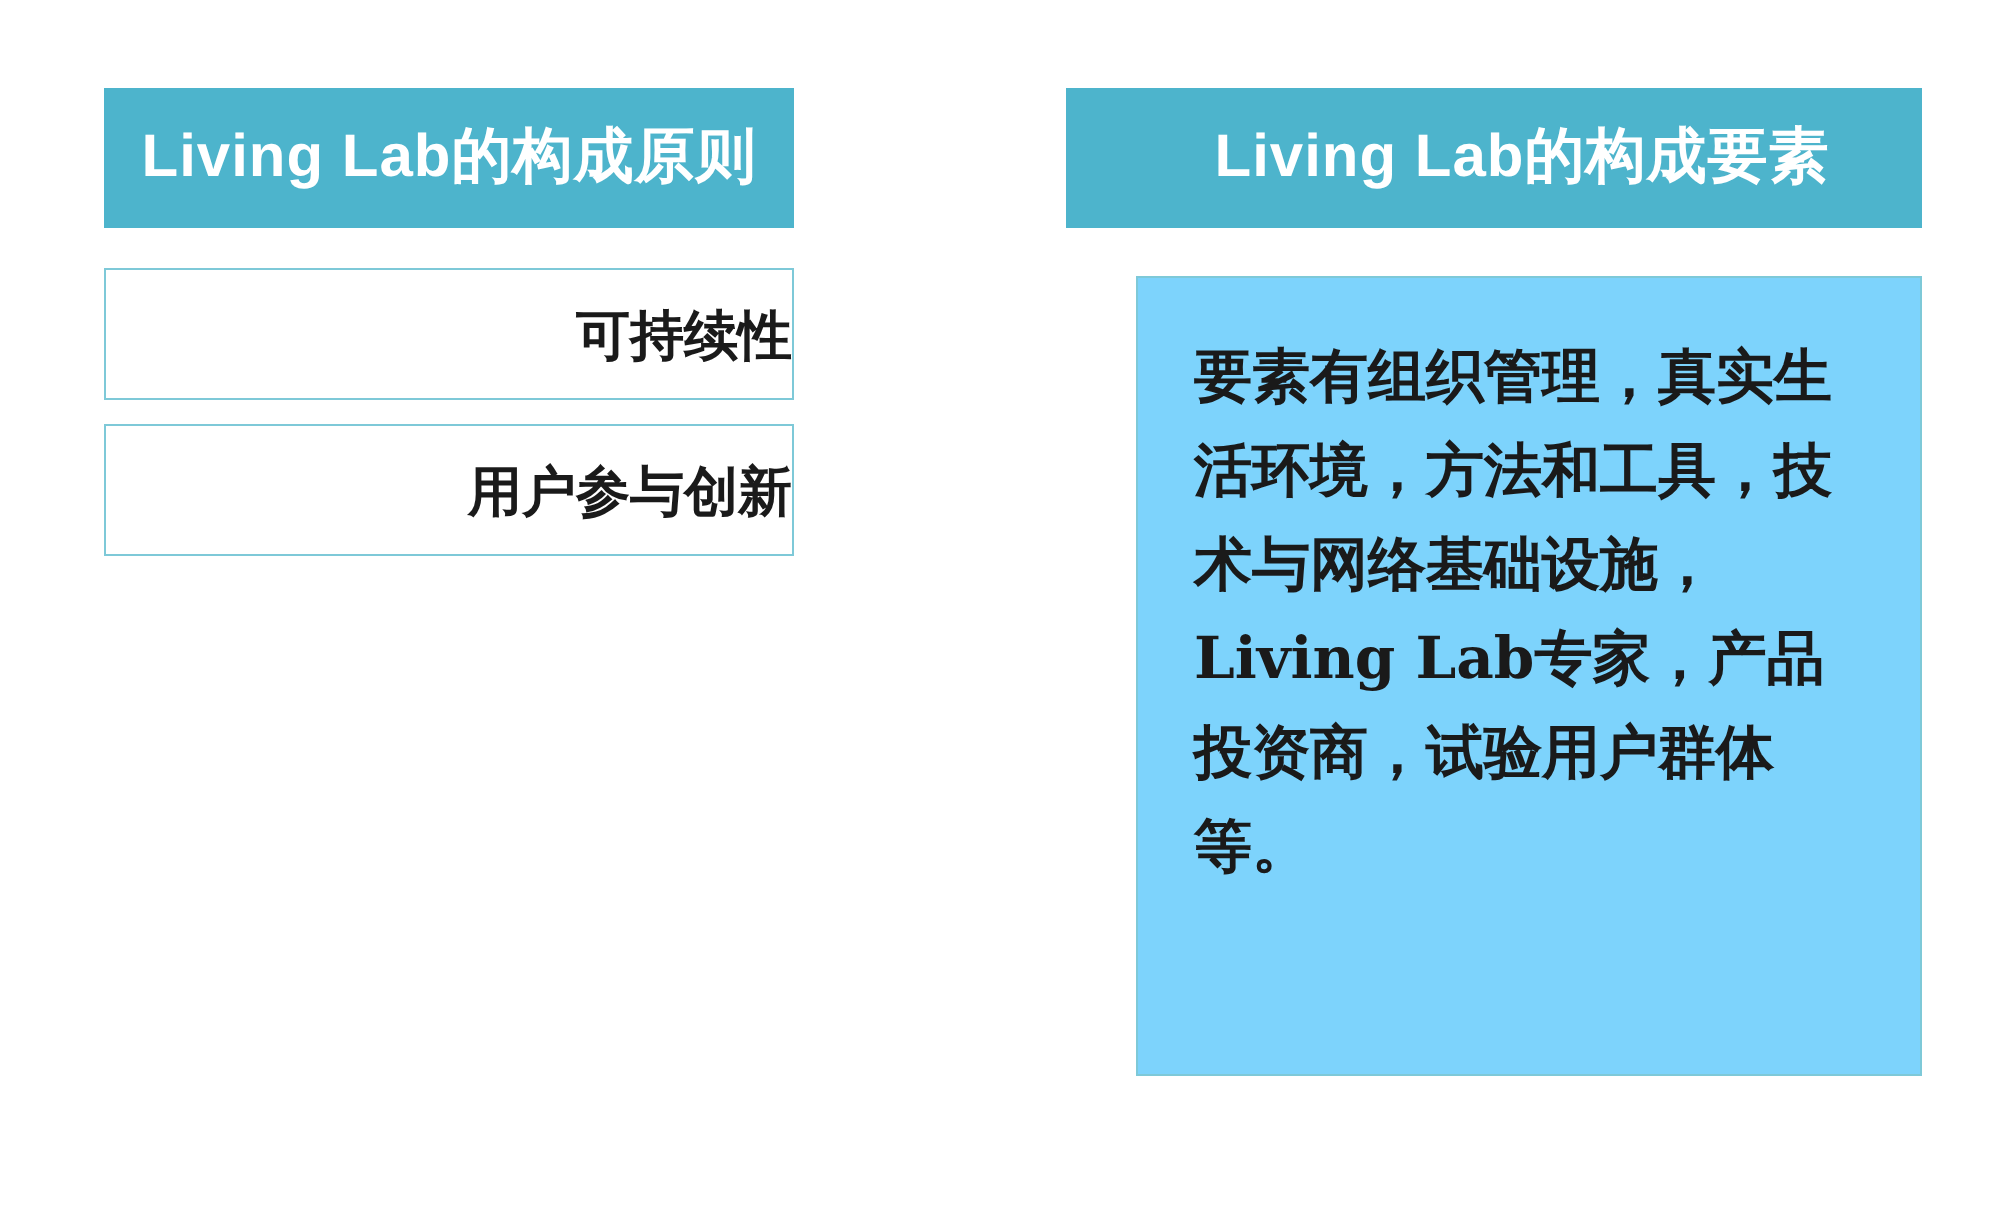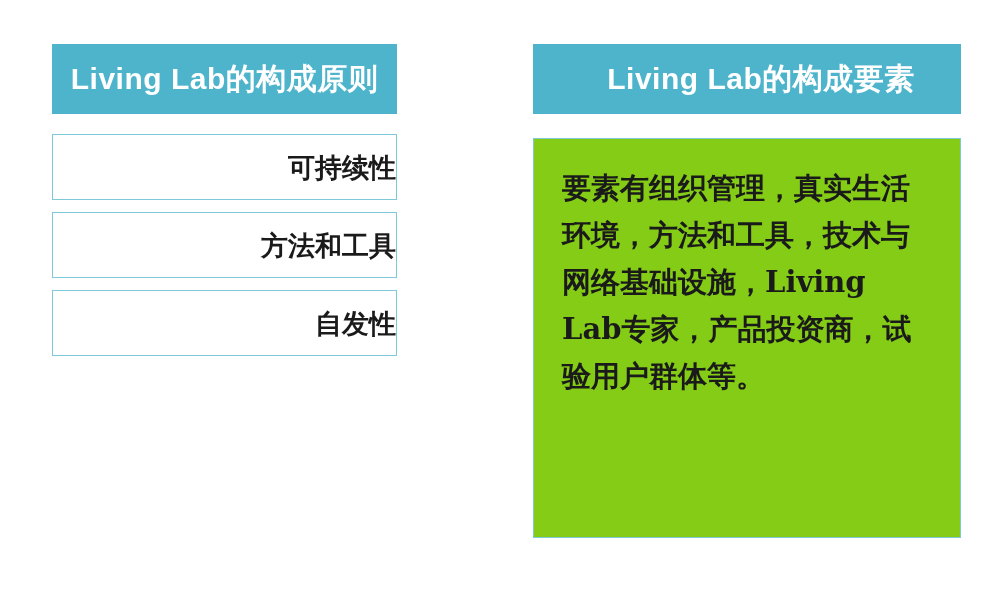--- a/index.html
+++ b/index.html
@@ -63,46 +63,46 @@
     line-height: 66px;
     text-align: right;
     font-size: 27px;
     color: #1a1a1a;
     font-weight: bold;
     box-sizing: border-box;
   }
   .content-box {
     margin-top: 24px;
     border: 1.5px solid #7ec9d8;
-    background: #84cc16;
+    background: #7dd3fc;
     box-sizing: border-box;
     padding: 26px 28px 4px 28px;
     min-height: 400px;
+    margin-left: 35px;
   }
   .content-text {
     font-size: 29px;
     line-height: 1.62;
     color: #1a1a1a;
     font-weight: bold;
     font-family: "DejaVu Serif", "Liberation Serif", serif;
     white-space: pre-wrap;
     word-break: break-word;
   }
 </style>
 </head>
 <body>
 
 <div class="canvas">
 
   <div class="column col-left">
     <div class="panel-header">Living Lab的构成原则</div>
     <div class="item-list">
       <div class="item-box">可持续性</div>
-      <div class="item-box">方法和工具</div>
-      <div class="item-box">自发性</div>
+      <div class="item-box">用户参与创新</div>
     </div>
   </div>
 
   <div class="column col-right">
     <div class="panel-header">Living Lab的构成要素</div>
     <div class="content-box">
       <div class="content-text">要素有组织管理，真实生活环境，方法和工具，技术与网络基础设施，Living Lab专家，产品投资商，试验用户群体等。</div>
     </div>
   </div>
 

